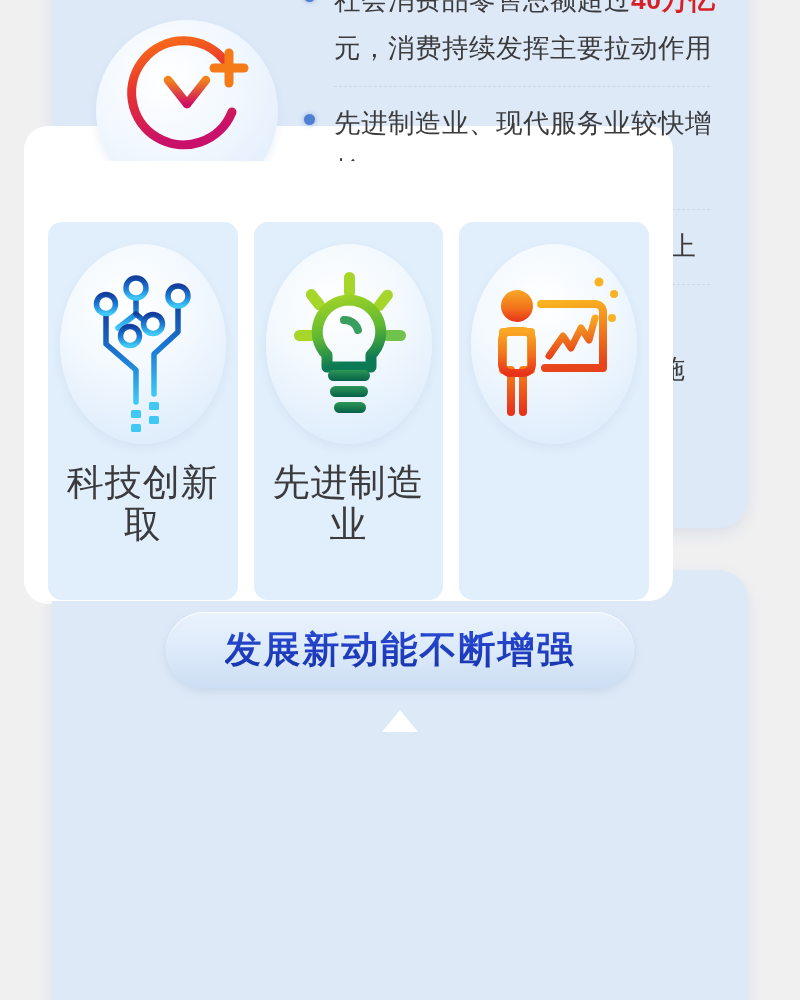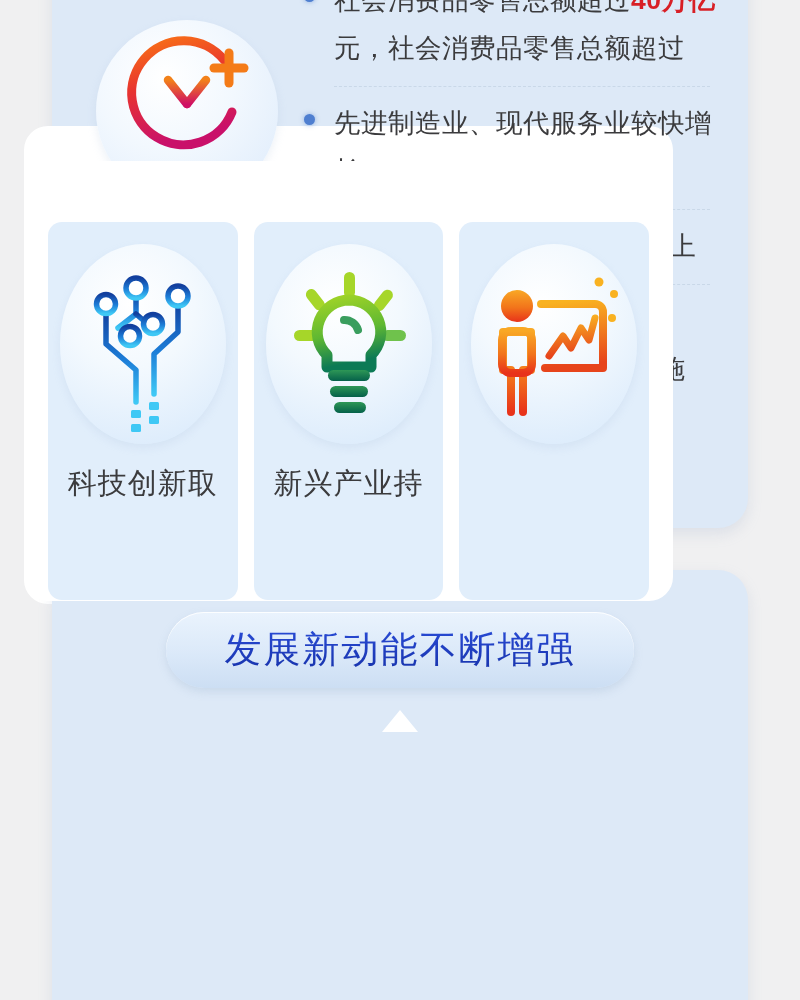--- a/index.html
+++ b/index.html
@@ -100,21 +100,21 @@
     left: 114px; top: 42px;
     width: 468px; height: 76px;
     border-radius: 38px;
     background: linear-gradient(180deg, #eaf3fd 0%, #dbe9f9 55%, #ccdef3 100%);
     box-shadow: 0 4px 9px rgba(150,175,205,.28),
                 inset 0 1px 0 rgba(255,255,255,.85);
     display: flex; align-items: center; justify-content: center;
   }
   .title-pill span {
     font-family: "Liberation Serif", "DejaVu Serif", serif;
-    font-weight: normal;
+    font-weight: bold;
     font-size: 37px;
     letter-spacing: 2px;
     color: #1f3fc0;
     background: linear-gradient(180deg,#2a4cd8 0%, #1631a8 100%);
     -webkit-background-clip: text;
     background-clip: text;
     -webkit-text-fill-color: transparent;
   }
 
   .pointer {
@@ -153,21 +153,21 @@
     border-radius: 50%;
     background: radial-gradient(circle at 42% 30%, #ffffff 0%, #f3f9fe 38%, #d6e8fb 100%);
     box-shadow: 0 4px 9px rgba(160,185,215,.18);
   }
   .panel-bubble svg { position: absolute; left: 0; top: 0; width: 100%; height: 100%; }
   .panel-label {
     position: absolute;
     left: 0; right: 0;
     top: 240px;
     text-align: center;
-    font-size: 29px;
+    font-size: 37px;
     line-height: 42px;
     color: #3b3b3d;
     letter-spacing: 1px;
     font-family: "Liberation Sans", "DejaVu Sans", sans-serif;
   }
 </style>
 </head>
 <body>
 
 <div id="stats-card-outer" class="card-outer"></div>
@@ -221,21 +221,21 @@
       <path d="M 91 36 L 138 84 L 112 84 L 112 122 L 70 122 L 70 84 L 44 84 Z" fill="none" stroke="url(#gArrow)" stroke-width="8.5" stroke-linejoin="round" stroke-linecap="round"></path>
       <rect x="46" y="128" width="90" height="8.5" rx="4.2" fill="url(#gBar)"></rect>
       <rect x="46" y="146" width="90" height="8.5" rx="4.2" fill="url(#gBar)"></rect>
     </svg>
   </div>
 
   <div class="rows">
 
     <div class="row">
       <span class="dot"></span>
-      <p><span>社会消费品零售总额超过</span><b>40万亿</b><span>元，社会消费品零售总额超过</span></p>
+      <p><span>社会消费品零售总额超过</span><b>40万亿</b><span>元，消费持续发挥主要拉动作用</span></p>
     </div>
     <hr class="divider">
 
     <div class="row">
       <span class="dot"></span>
       <p><span>先进制造业、现代服务业较快增长</span></p>
     </div>
     <hr class="divider">
 
     <div class="row">
@@ -327,21 +327,21 @@
 
         <path d="M 78 76 a 14 14 0 0 1 14 10" fill="none" stroke="#3a9e5e" stroke-width="8" stroke-linecap="round"></path>
 
         <g fill="url(#gBase)">
           <rect x="62" y="126" width="42" height="11" rx="5.5"></rect>
           <rect x="64" y="142" width="38" height="11" rx="5.5"></rect>
           <rect x="68" y="158" width="32" height="11" rx="5.5"></rect>
         </g>
       </svg>
     </div>
-    <div class="panel-label">新兴产业持</div>
+    <div class="panel-label">先进制造业</div>
   </div>
 
   <div class="panel">
     <div class="panel-bubble">
       <svg viewBox="0 0 166 200">
         <defs>
           <linearGradient id="gPerson" x1="0%" y1="0%" x2="0%" y2="100%">
             <stop offset="0%" stop-color="#f9a825"></stop>
             <stop offset="55%" stop-color="#f2741b"></stop>
             <stop offset="100%" stop-color="#e8331a"></stop>

